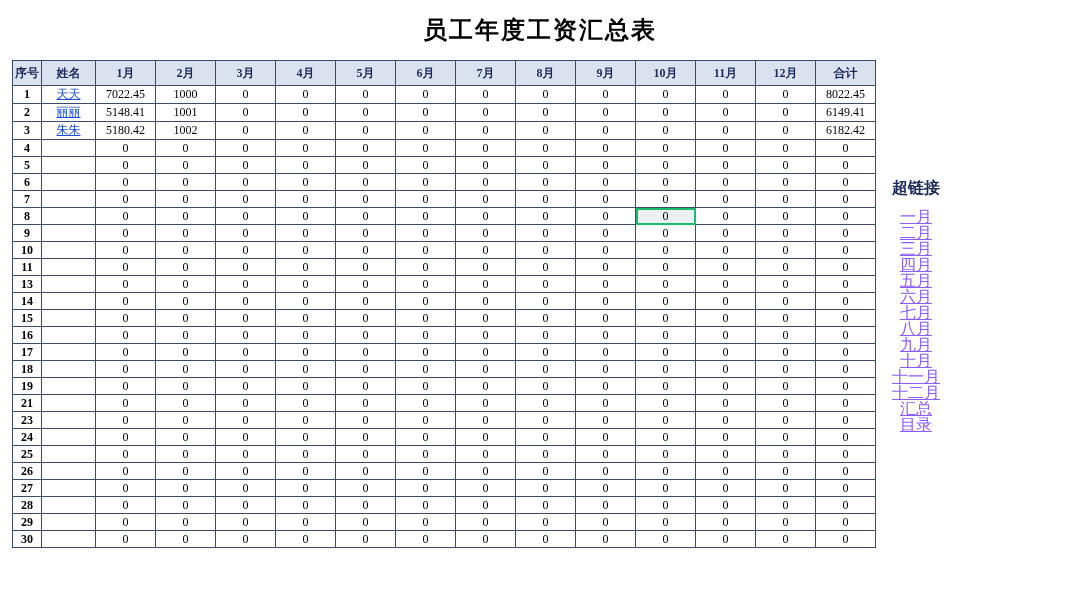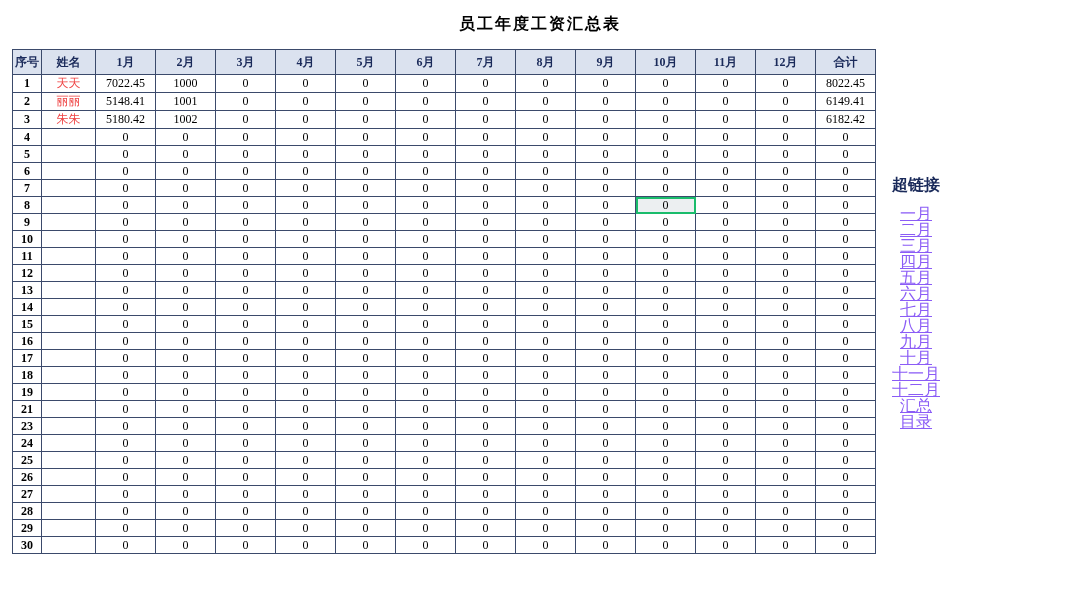--- a/index.html
+++ b/index.html
@@ -6,21 +6,21 @@
     margin: 0;
     padding: 8px 12px;
     background: #ffffff;
     font-family: "SimSun", "宋体", serif;
     font-size: 12px;
     color: #000;
   }
   .title {
     text-align: center;
     font-weight: bold;
-    font-size: 16px;
+    font-size: 24px;
     margin: 6px 0 14px 0;
     letter-spacing: 2px;
   }
   .layout {
     display: flex;
     align-items: center;
   }
   table {
     border-collapse: collapse;
     table-layout: fixed;
@@ -39,21 +39,21 @@
     background: #dbe2ef;
     color: #1a2a5a;
     font-weight: bold;
     height: 24px;
   }
   col.c-seq   { width: 28px; }
   col.c-name  { width: 54px; }
   col.c-month { width: 60px; }
   col.c-sum   { width: 60px; }
   td.seq  { font-weight: bold; }
-  td.name { color: #ef4444; }
+  td.name { color: #1d4ed8; text-decoration: underline; }
   td.selected {
     outline: 2px solid #1abc6b;
     outline-offset: -2px;
     background: #eceff1;
     position: relative;
     z-index: 1;
   }
   .links {
     margin-left: 16px;
     padding-top: 2px;
@@ -284,37 +284,20 @@
           <td>0</td>
           <td>0</td>
           <td>0</td>
           <td>0</td>
           <td>0</td>
           <td>0</td>
           <td>0</td>
         </tr>
         <tr>
           <td class="seq">11</td>
-          <td class="name"></td>
-          <td>0</td>
-          <td>0</td>
-          <td>0</td>
-          <td>0</td>
-          <td>0</td>
-          <td>0</td>
-          <td>0</td>
-          <td>0</td>
-          <td>0</td>
-          <td>0</td>
-          <td>0</td>
-          <td>0</td>
-          <td>0</td>
-        </tr>
-        <tr>
-          <td class="seq">12</td>
           <td class="name"></td>
           <td>0</td>
           <td>0</td>
           <td>0</td>
           <td>0</td>
           <td>0</td>
           <td>0</td>
           <td>0</td>
           <td>0</td>
           <td>0</td>

